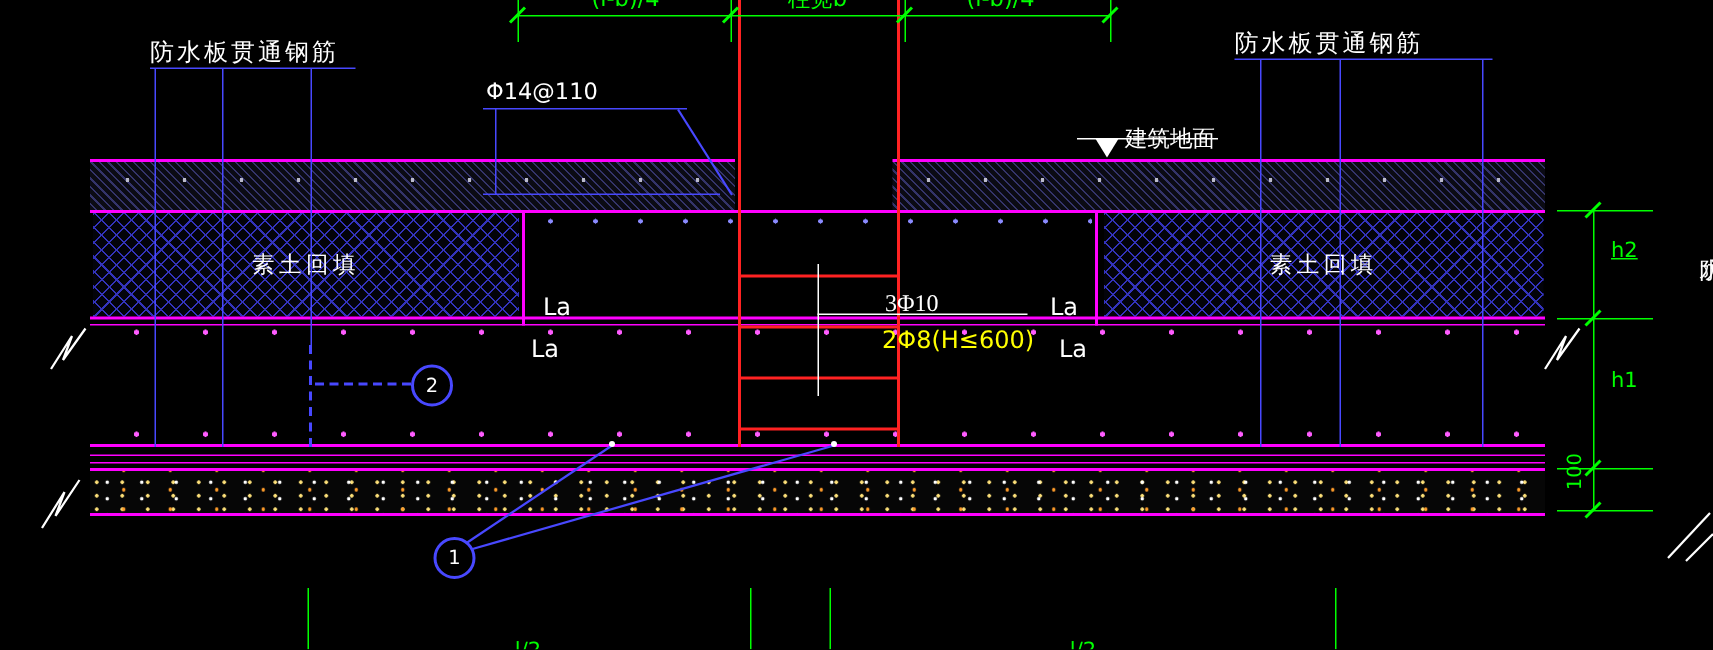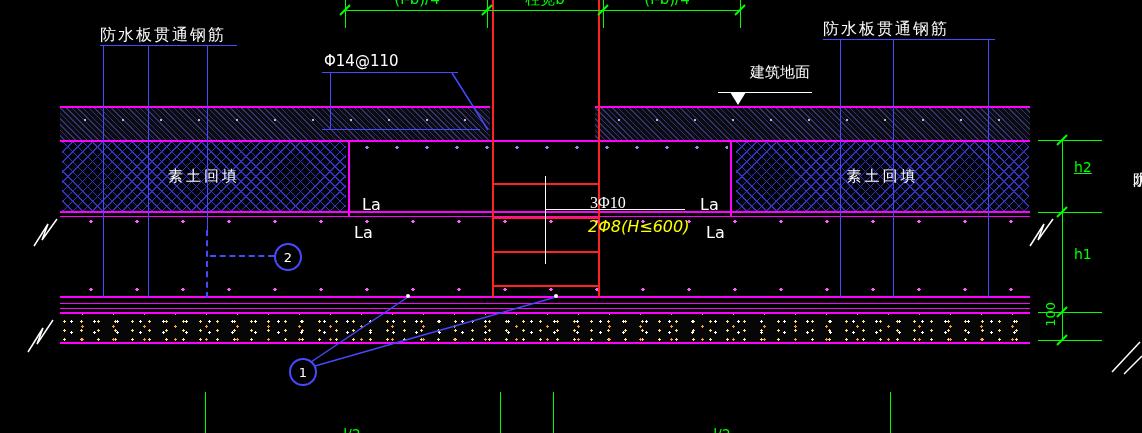--- a/index.html
+++ b/index.html
@@ -6,21 +6,21 @@
   #canvas{position:relative;width:1142px;height:433px;background:#000;overflow:hidden;
           font-family:"DejaVu Sans","Liberation Sans",sans-serif;}
   .hl{position:absolute;height:2px;background:#ff00ff;}
   .vl{position:absolute;width:2px;background:#ff00ff;}
   .t1{height:1px;} .w1{width:1px;}
   .mag{background:#ff00ff;} .blu{background:#4848ff;} .grn{background:#00ff00;}
   .red{background:#ff2222;} .wht{background:#ffffff;}
   .vdash{width:0;background:none;border-left:2px dashed #4848ff;}
   .hdash{height:0;background:none;border-top:2px dashed #4848ff;}
   .lbl{position:absolute;color:#fff;font-size:15px;white-space:nowrap;line-height:1.1;}
-  .grn-t{color:#00ff00;} .yel{color:#ffff00;font-style:italic;} .sm{font-size:16px;}
+  .grn-t{color:#00ff00;} .yel{color:#ffff00;} .sm{font-size:16px;}
   .topband{position:absolute;border-top:2px solid #ff00ff;
     background:repeating-linear-gradient(45deg,#34346a 0 1px,transparent 1px 4px),#0b0b14;}
   .soil{position:absolute;display:flex;align-items:center;justify-content:center;
     background:repeating-linear-gradient(45deg,#3333bb 0 1px,transparent 1px 7px),
                repeating-linear-gradient(135deg,#3333bb 0 1px,transparent 1px 7px),#03030a;}
   .soil .lbl{position:static;letter-spacing:3px;}
   .gravel{position:absolute;border-top:2px solid #ff00ff;border-bottom:2px solid #ff00ff;
     background-color:#060606;
     background-image:radial-gradient(circle,#ffffff 0 1px,transparent 1.4px),
                      radial-gradient(circle,#ff9c2a 0 1px,transparent 1.4px),
@@ -108,21 +108,21 @@
   <div class="vl grn w1" style="left:890px;top:392px;height:41px;"></div>
   <div class="hl grn t1" style="left:1038px;top:140px;width:64px;"></div>
   <div class="hl grn t1" style="left:1038px;top:212px;width:64px;"></div>
   <div class="hl grn t1" style="left:1038px;top:312px;width:64px;"></div>
   <div class="hl grn t1" style="left:1038px;top:340px;width:64px;"></div>
   <div class="vl grn w1" style="left:1062px;top:140px;height:200px;"></div>
 
   <div class="lbl" style="left:100px;top:26px;font-size:16px;letter-spacing:2px;">防水板贯通钢筋</div>
   <div class="lbl" style="left:823px;top:20px;font-size:16px;letter-spacing:2px;">防水板贯通钢筋</div>
   <div class="lbl" style="left:324px;top:53px;">Φ14@110</div>
-  <div class="lbl" style="left:750px;top:64px;">建筑地面</div>
+  <div class="lbl" style="left:750px;top:84px;">建筑地面</div>
   <div class="lbl sm" style="left:590px;top:194px;font-family:Liberation Serif, serif;">3Φ10</div>
   <div class="lbl sm yel" style="left:588px;top:218px;">2Φ8(H≤600)</div>
   <div class="lbl sm" style="left:362px;top:196px;">La</div>
   <div class="lbl sm" style="left:354px;top:224px;">La</div>
   <div class="lbl sm" style="left:700px;top:196px;">La</div>
   <div class="lbl sm" style="left:706px;top:224px;">La</div>
 
   <div class="callout" style="left:274px;top:243px;">
     <span>2</span>
   </div>

